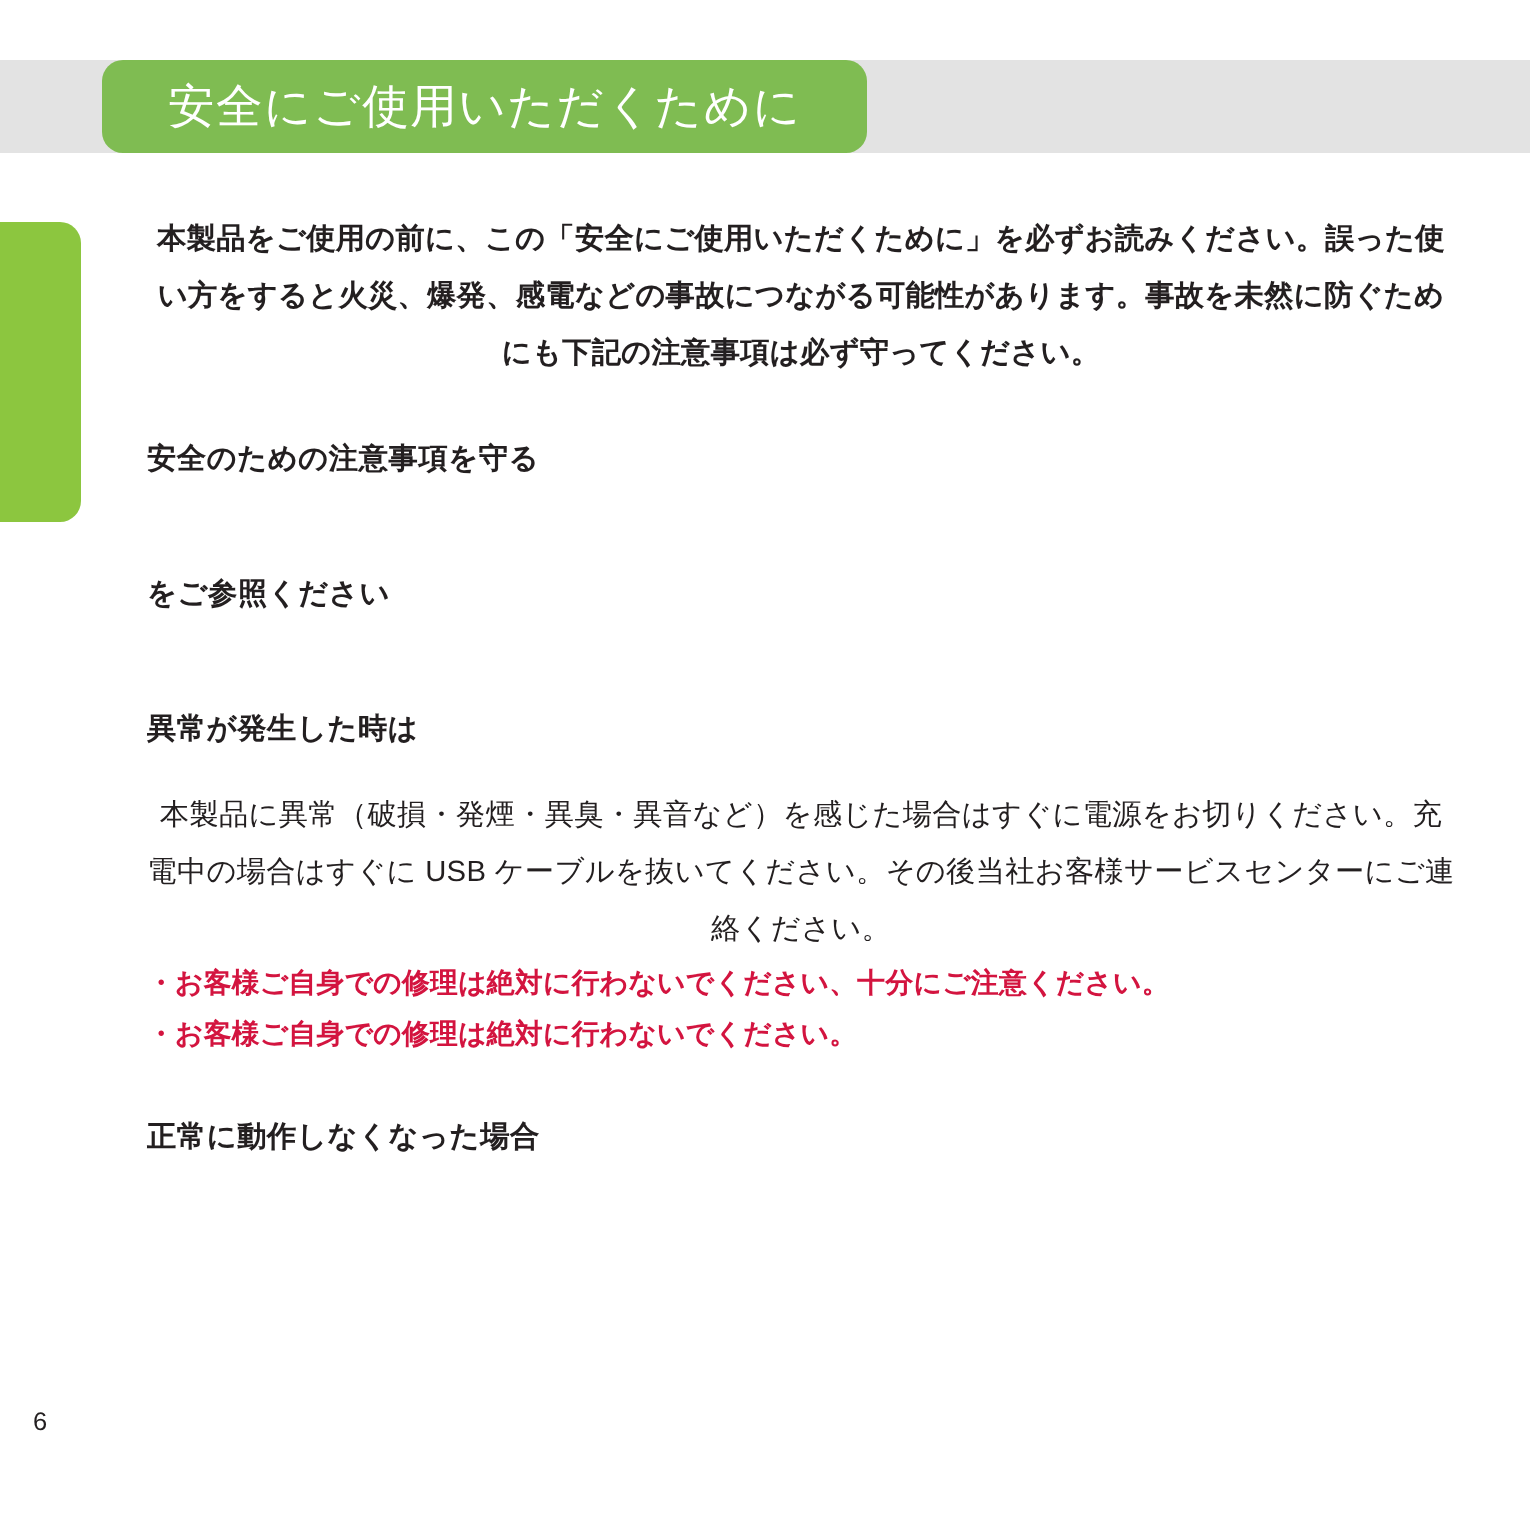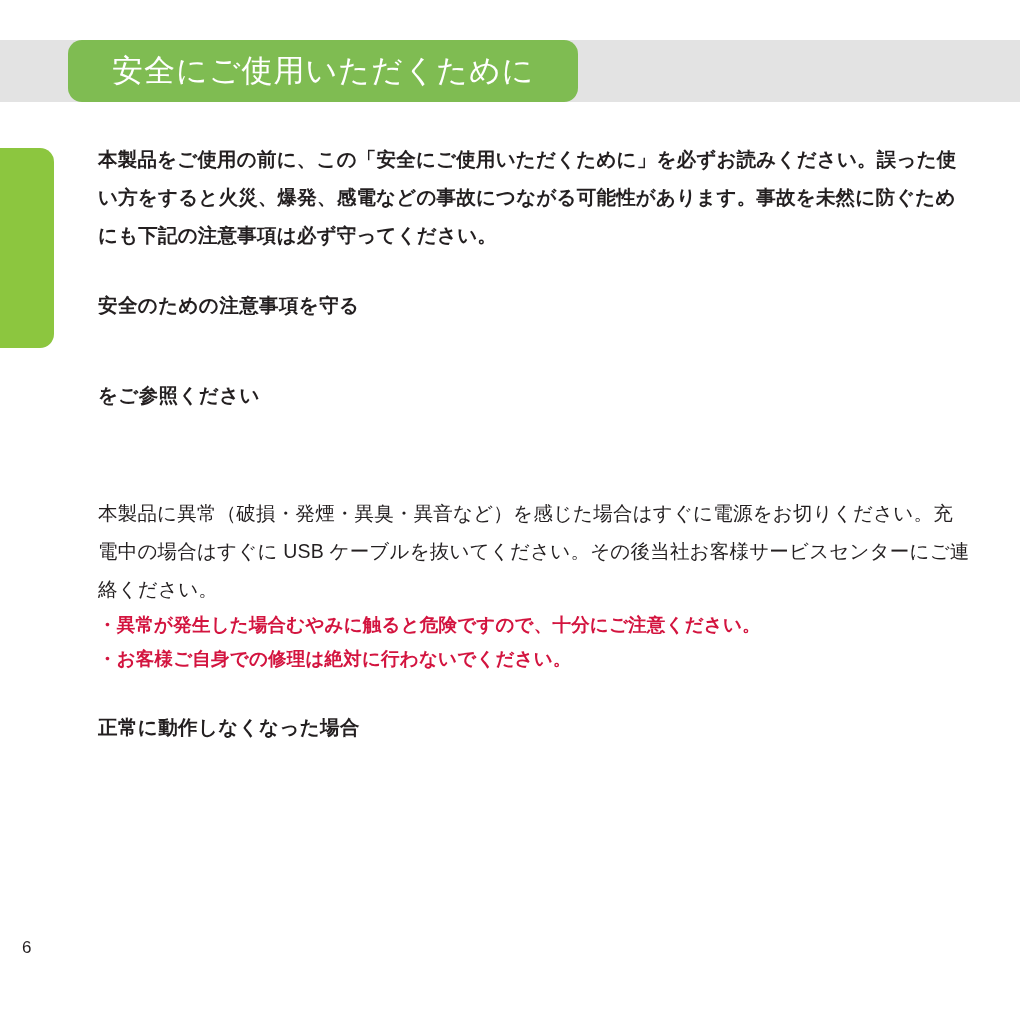--- a/index.html
+++ b/index.html
@@ -66,20 +66,21 @@
     top: 140px;
     width: 872px;
   }
 
   .para {
     font-size: 19.5px;
     line-height: 38px;
     color: #231f20;
     letter-spacing: 0.2px;
     margin: 0;
+    text-align: center;
   }
   .para.lead {
     font-weight: bold;
     font-size: 19.5px;
     line-height: 38px;
   }
 
   .h-sub {
     font-size: 19.5px;
     font-weight: bold;
@@ -129,23 +130,24 @@
   <h2 class="h-sub">安全のための注意事項を守る</h2>
   <div class="block-gap-md"></div>
 
   <div class="block-gap-lg"></div>
 
   <h2 class="h-sub">をご参照ください</h2>
   <div class="block-gap-md"></div>
 
   <div class="block-gap-lg"></div>
 
+  <h2 class="h-sub">異常が発生した時は</h2>
   <div class="block-gap-md"></div>
   <p class="para">本製品に異常（破損・発煙・異臭・異音など）を感じた場合はすぐに電源をお切りください。充電中の場合はすぐに USB ケーブルを抜いてください。その後当社お客様サービスセンターにご連絡ください。</p>
-  <p class="warn">・異常が発生した場合むやみに触ると危険ですので、十分にご注意ください。</p>
+  <p class="warn">・お客様ご自身での修理は絶対に行わないでください、十分にご注意ください。</p>
   <p class="warn">・お客様ご自身での修理は絶対に行わないでください。</p>
 
   <div class="block-gap-lg"></div>
 
   <h2 class="h-sub">正常に動作しなくなった場合</h2>
   <div class="block-gap-sm"></div>
 
 </div>
 
 <div class="page-number">6</div>

